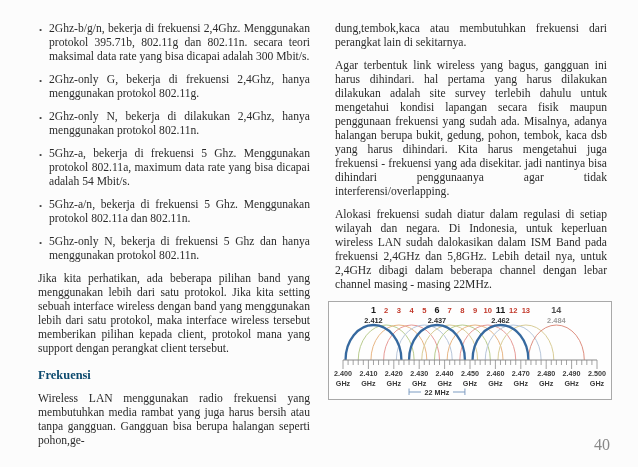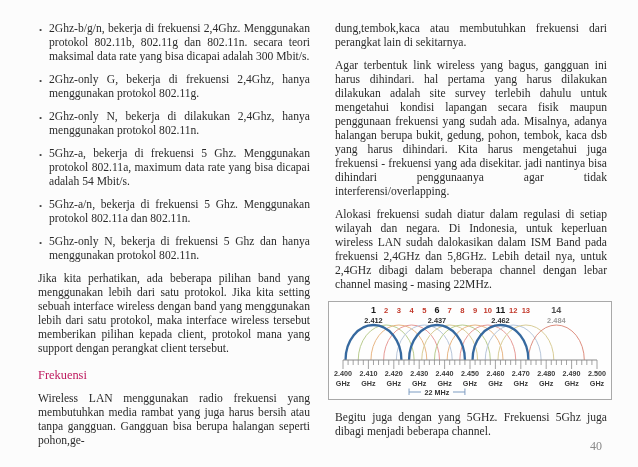--- a/index.html
+++ b/index.html
@@ -7,35 +7,35 @@
     position:relative;width:638px;height:467px;background:#fcfcfc;
     font-family:"Liberation Serif", serif;color:#2b2b2b;overflow:hidden;
   }
   .col{position:absolute;top:22px;font-size:11.6px;line-height:14px;}
   .col-left{left:38px;width:272px;}
   .col-right{left:335px;width:272px;}
   .col p{margin:0 0 9px 0;text-align:justify;}
   ul.bullets{list-style:none;margin:0 0 2px 0;padding:0;}
   ul.bullets li{position:relative;padding-left:11px;margin:0 0 9px 0;text-align:justify;}
   ul.bullets li .marker{position:absolute;left:1px;top:1px;font-size:9px;color:#444;}
-  h3.heading{font-size:12.4px;line-height:15px;margin:12px 0 9px 0;font-weight:normal;color:#be185d;}
+  h3.heading{font-size:12.4px;line-height:15px;margin:12px 0 9px 0;font-weight:bold;color:#0c4a6e;}
   figure.diagram{
     margin:2px 0 11px -7px;padding:0;width:282px;height:97px;
     border:1px solid #a9a9a9;background:#fefefe;box-sizing:content-box;
   }
-  .page-number{position:absolute;right:36px;bottom:13px;font-size:12px;color:#888;}
+  .page-number{position:absolute;right:28px;bottom:13px;font-size:16px;color:#888;}
 </style>
 </head>
 <body>
 
 <div class="page">
 
   <div class="col col-left">
     <ul class="bullets" id="bullet-list">
-        <li><span class="marker">•</span><span>2Ghz-b/g/n, bekerja di frekuensi 2,4Ghz. Menggunakan protokol 802.11b, 802.11g dan 802.11n. secara teori maksimal data rate yang bisa dicapai adalah 300 Mbit/s.</span></li>
+        <li><span class="marker">•</span><span>2Ghz-b/g/n, bekerja di frekuensi 2,4Ghz. Menggunakan protokol 395.71b, 802.11g dan 802.11n. secara teori maksimal data rate yang bisa dicapai adalah 300 Mbit/s.</span></li>
         <li><span class="marker">•</span><span>2Ghz-only G, bekerja di frekuensi 2,4Ghz, hanya menggunakan protokol 802.11g.</span></li>
         <li><span class="marker">•</span><span>2Ghz-only N, bekerja di dilakukan 2,4Ghz, hanya menggunakan protokol 802.11n.</span></li>
         <li><span class="marker">•</span><span>5Ghz-a, bekerja di frekuensi 5 Ghz. Menggunakan protokol 802.11a, maximum data rate yang bisa dicapai adalah 54 Mbit/s.</span></li>
         <li><span class="marker">•</span><span>5Ghz-a/n, bekerja di frekuensi 5 Ghz. Menggunakan protokol 802.11a dan 802.11n.</span></li>
         <li><span class="marker">•</span><span>5Ghz-only N, bekerja di frekuensi 5 Ghz dan hanya menggunakan protokol 802.11n.</span></li>
       </ul>
     <p>Jika kita perhatikan, ada beberapa pilihan band yang menggunakan lebih dari satu protokol. Jika kita setting sebuah interface wireless dengan band yang menggunakan lebih dari satu protokol, maka interface wireless tersebut memberikan pilihan kepada client, protokol mana yang support dengan perangkat client tersebut.</p>
     <h3 class="heading">Frekuensi</h3>
     <p>Wireless LAN menggunakan radio frekuensi yang membutuhkan media rambat yang juga harus bersih atau tanpa gangguan. Gangguan bisa berupa halangan seperti pohon,ge-</p>
   </div>
@@ -152,17 +152,16 @@
           <text x="196.88000000000014" y="11" text-anchor="middle" font-family="&quot;Liberation Sans&quot;, sans-serif" font-size="7.6" font-weight="bold" fill="#c2392b">13</text>
           <text x="227.36000000000018" y="11" text-anchor="middle" font-family="&quot;Liberation Sans&quot;, sans-serif" font-size="9" font-weight="bold" fill="#4f4f4f">14</text>
           <text x="227.36000000000018" y="20.5" text-anchor="middle" font-family="&quot;Liberation Sans&quot;, sans-serif" font-size="7.4" font-weight="bold" fill="#9b9b9b">2.484</text>
           <line x1="80.04000000000062" y1="86.5" x2="80.04000000000062" y2="93" stroke="#7d9cc2" stroke-width="1"></line>
           <line x1="135.92000000000013" y1="86.5" x2="135.92000000000013" y2="93" stroke="#7d9cc2" stroke-width="1"></line>
           <line x1="80.04000000000062" y1="90" x2="91.98000000000037" y2="90" stroke="#7d9cc2" stroke-width="1"></line>
           <line x1="123.98000000000037" y1="90" x2="135.92000000000013" y2="90" stroke="#7d9cc2" stroke-width="1"></line>
           <text x="107.98000000000037" y="92.5" text-anchor="middle" font-family="&quot;Liberation Sans&quot;, sans-serif" font-size="7.2" font-weight="bold" fill="#333333">22 MHz</text>
         </svg>
     </figure>
-    <p>Begitu juga dengan yang 5GHz. Frekuensi 5Ghz juga dibagi menjadi beberapa channel.</p>
   </div>
 
   <div class="page-number">40</div>
 </div>
 
 </body></html>

